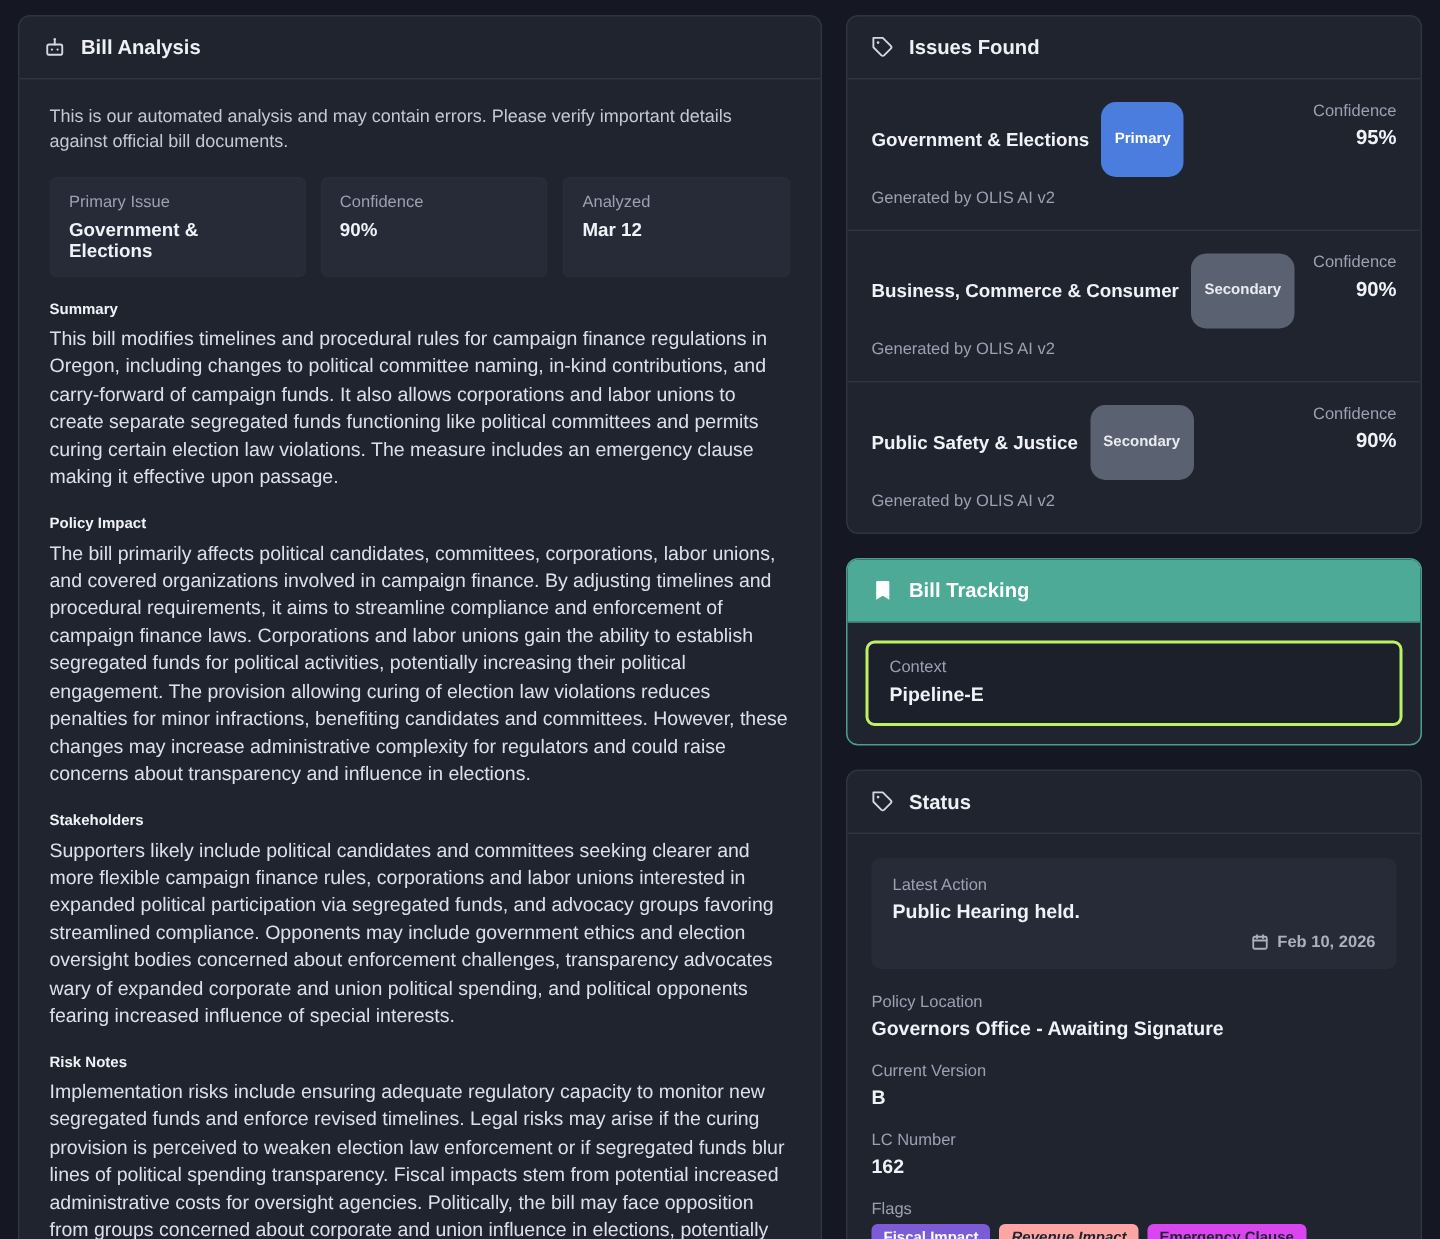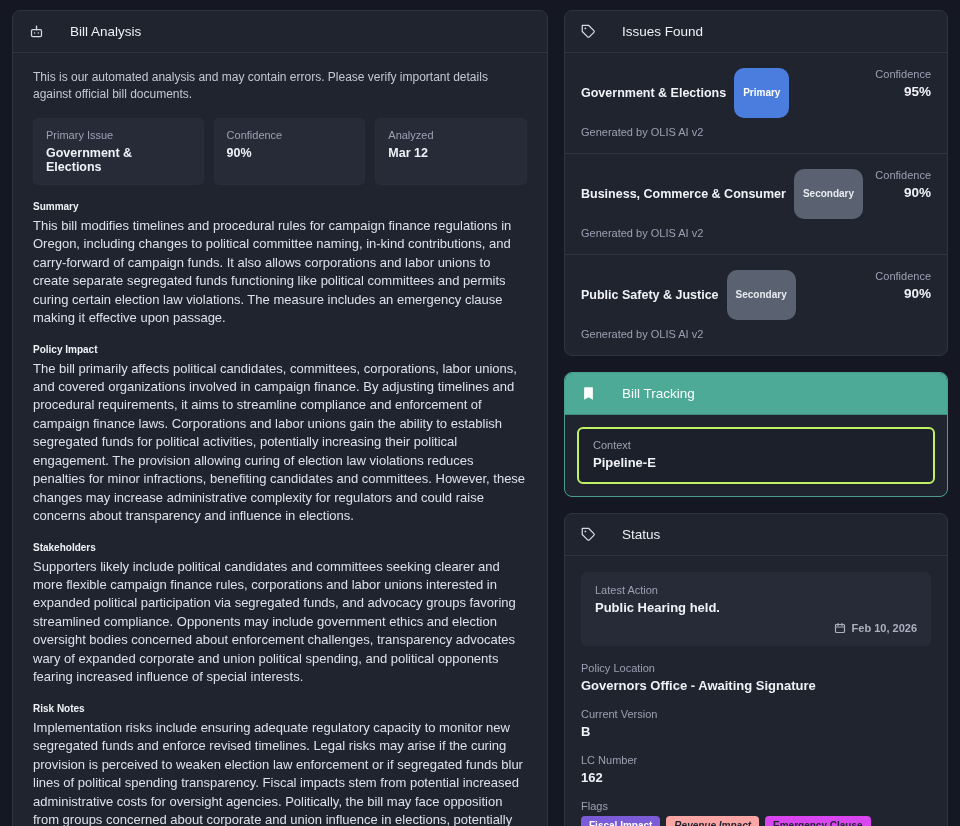--- a/index.html
+++ b/index.html
@@ -16,24 +16,24 @@
   .col-left { width: 536px; flex-shrink: 0; }
   .col-right { flex: 1; display: flex; flex-direction: column; gap: 16px; min-width: 0; }
 
   .panel {
     background: #20242f;
     border: 1px solid #2f3342;
     border-radius: 8px;
     overflow: hidden;
   }
   .panel-header {
-    display: flex; align-items: center; gap: 26px;
+    display: flex; align-items: center; gap: 10px;
     padding: 13px 16px;
     border-bottom: 1px solid #2f3342;
-    font-weight: normal; font-size: 13.5px; color: #eef0f5;
+    font-weight: bold; font-size: 13.5px; color: #eef0f5;
   }
   .panel-header .icon { display: inline-flex; width: 15px; height: 15px; color: #d4d8e2; }
   .icon svg { width: 100%; height: 100%; display: block; }
 
   
   .panel-body { padding: 16px 20px 20px 20px; }
   .disclaimer { font-size: 12px; line-height: 1.45; color: #c3c8d4; margin-bottom: 14px; }
   .stats-row { display: flex; gap: 10px; margin-bottom: 6px; }
   .stat-box {
     background: #272b38; border: 1px solid #31364a33;

